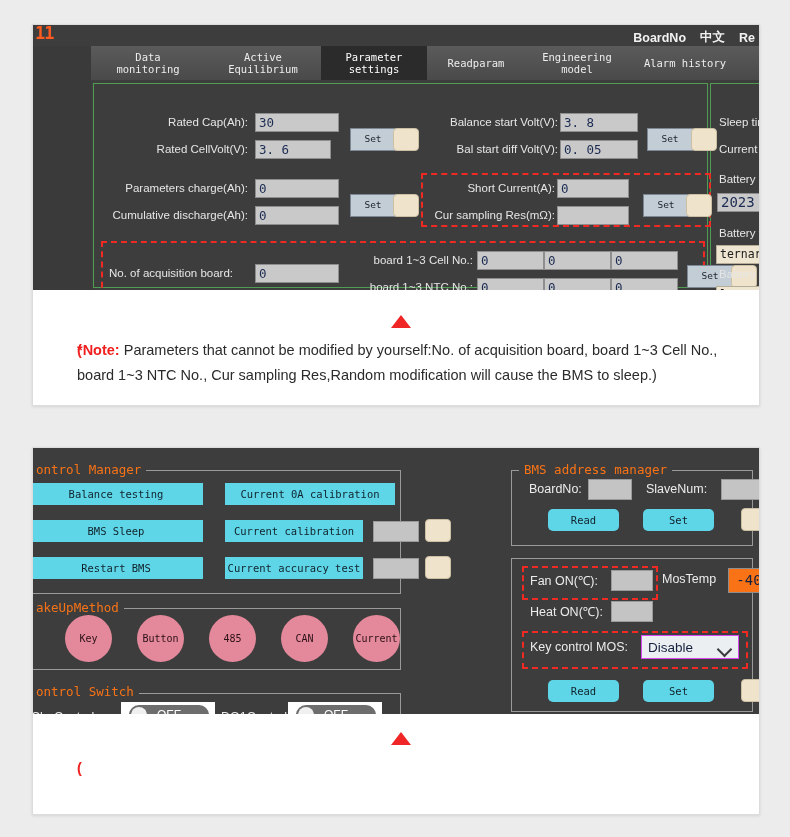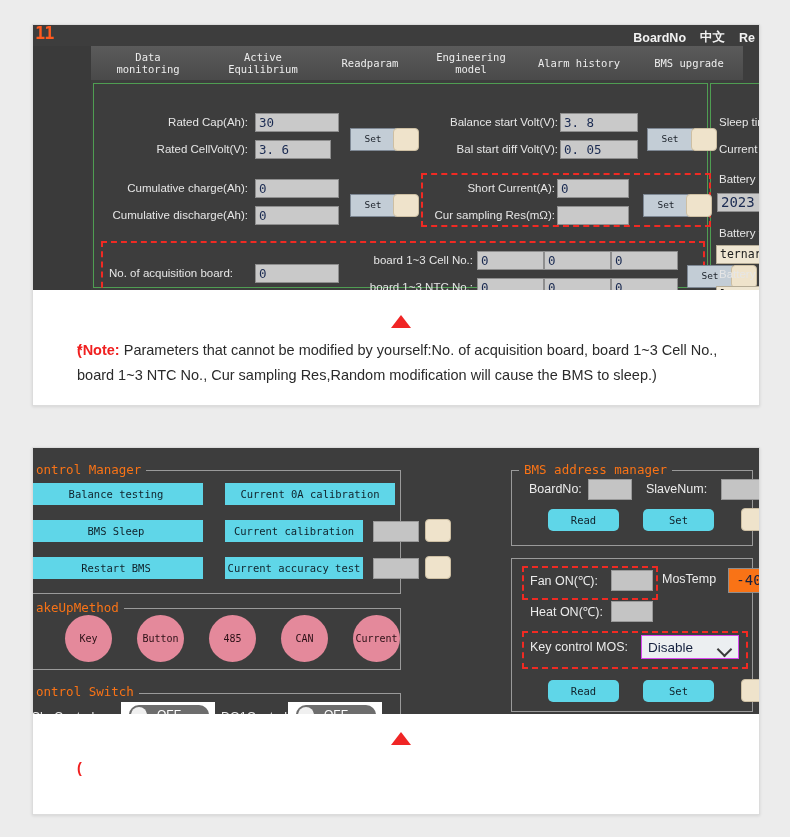--- a/index.html
+++ b/index.html
@@ -179,20 +179,22 @@
       </div>
     </div>
 
     <div class="leftcol"></div>
 
     <div class="tabstrip">
       <div class="tab" style="width:96px">Data
 monitoring</div>
       <div class="tab" style="width:98px">Active
 Equilibrium</div>
+      <div class="tab active" style="width:88px">Parameter
+settings</div>
       <div class="tab" style="width:80px">Readparam</div>
       <div class="tab" style="width:86px">Engineering
 model</div>
       <div class="tab" style="width:94px">Alarm history</div>
       <div class="tab" style="width:90px">BMS upgrade</div>
     </div>
 
     <div class="greenbox" id="gb1"></div>
     <div class="greenbox" id="gb2"></div>
 
@@ -203,21 +205,21 @@
     <div class="setbtn" style="left:317px;top:103px">Set</div>
     <div class="lamp" style="left:360px;top:103px"></div>
 
     <div class="row-label" style="left:395px;top:91px;width:130px">Balance start Volt(V):</div>
     <div class="fld" style="left:527px;top:88px;width:78px">3. 8</div>
     <div class="row-label" style="left:395px;top:118px;width:130px">Bal start diff Volt(V):</div>
     <div class="fld" style="left:527px;top:115px;width:78px">0. 05</div>
     <div class="setbtn" style="left:614px;top:103px">Set</div>
     <div class="lamp" style="left:658px;top:103px"></div>
 
-    <div class="row-label" style="left:60px;top:157px;width:155px">Cumulative charge(Ah):</div>
+    <div class="row-label" style="left:60px;top:157px;width:155px">Parameters charge(Ah):</div>
     <div class="fld" style="left:222px;top:154px;width:84px">0</div>
     <div class="row-label" style="left:48px;top:184px;width:167px">Cumulative discharge(Ah):</div>
     <div class="fld" style="left:222px;top:181px;width:84px">0</div>
     <div class="setbtn" style="left:317px;top:169px">Set</div>
     <div class="lamp" style="left:360px;top:169px"></div>
 
     <div class="dashed" style="left:388px;top:148px;width:286px;height:50px"></div>
     <div class="row-label" style="left:400px;top:157px;width:122px">Short Current(A):</div>
     <div class="fld" style="left:524px;top:154px;width:72px">0</div>
     <div class="row-label" style="left:392px;top:184px;width:130px">Cur sampling Res(mΩ):</div>

